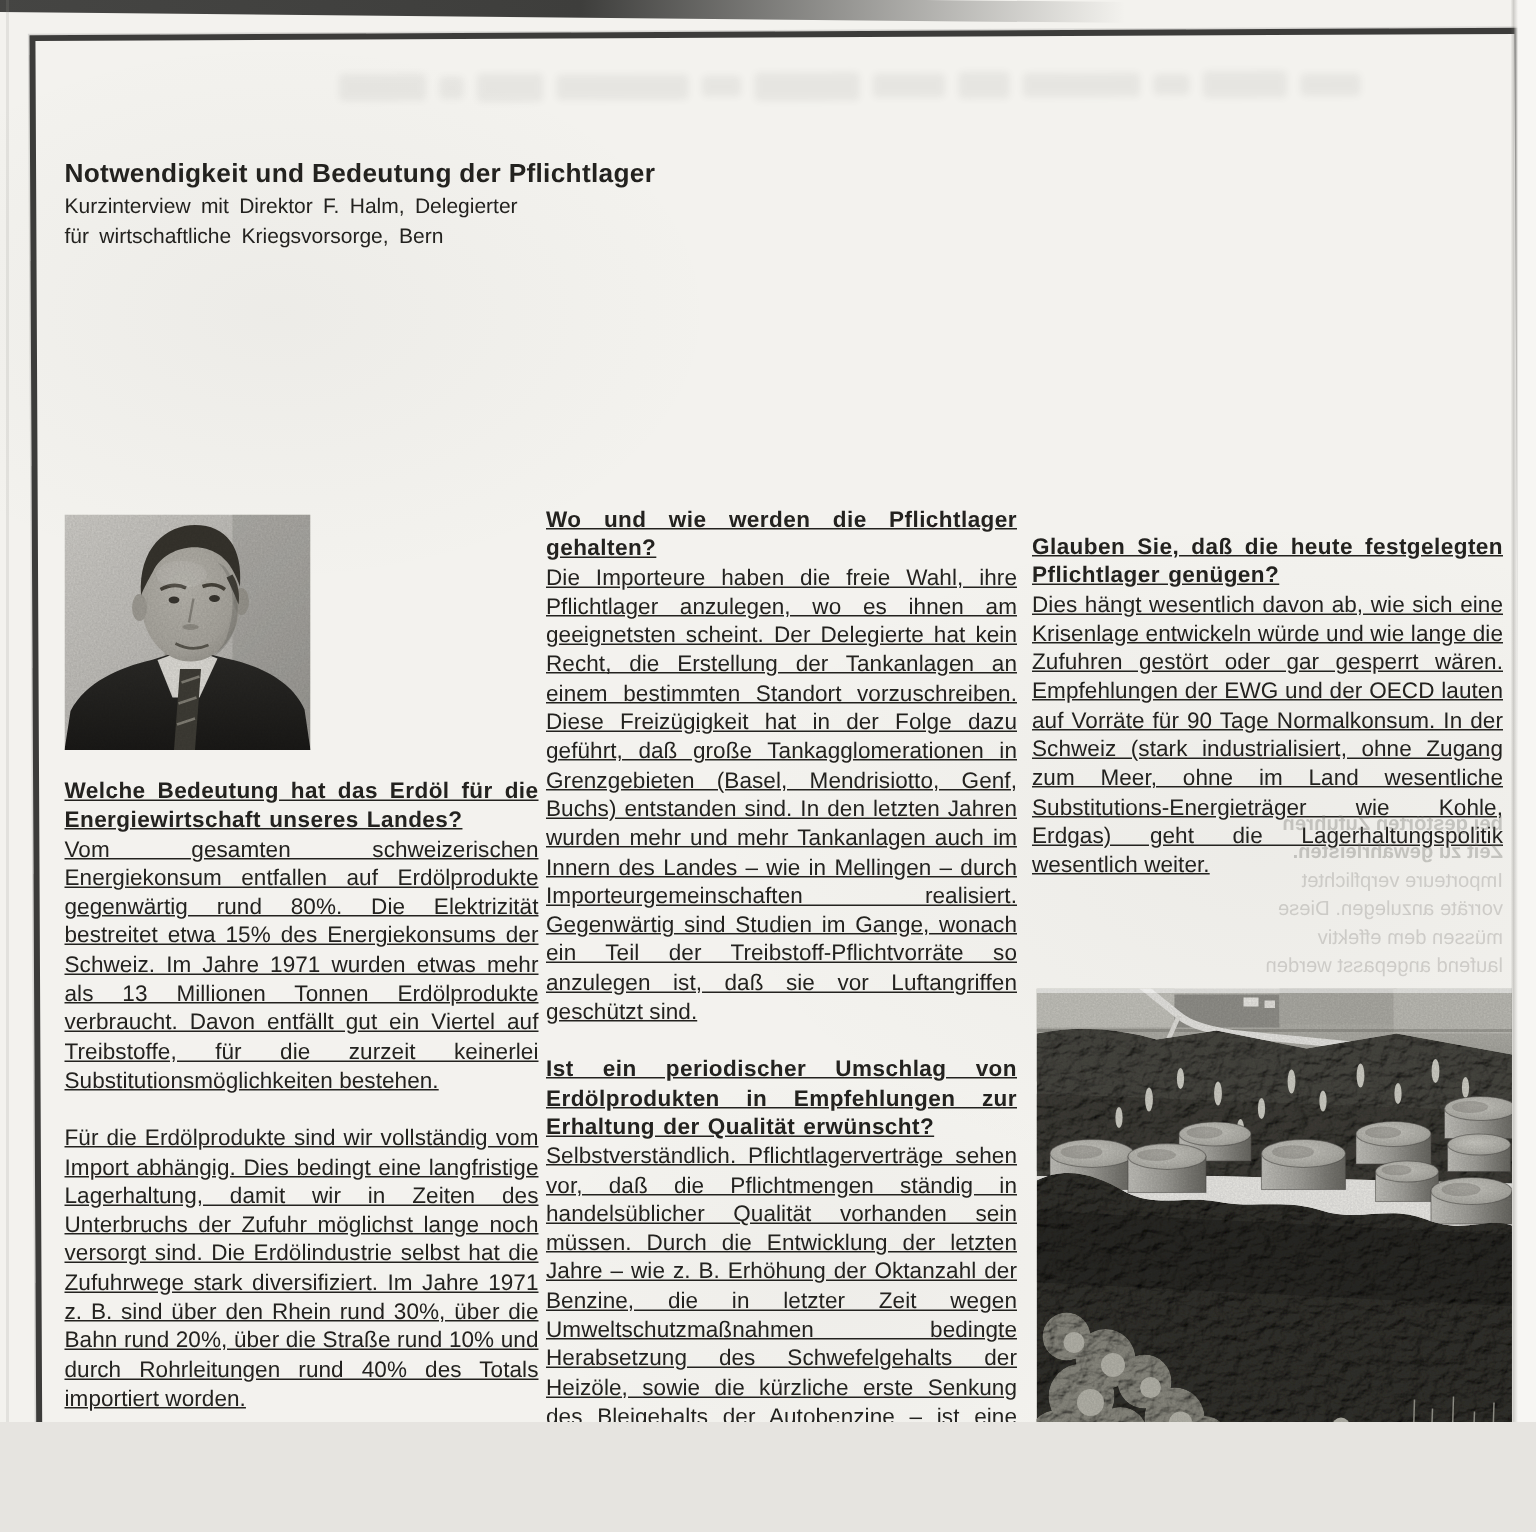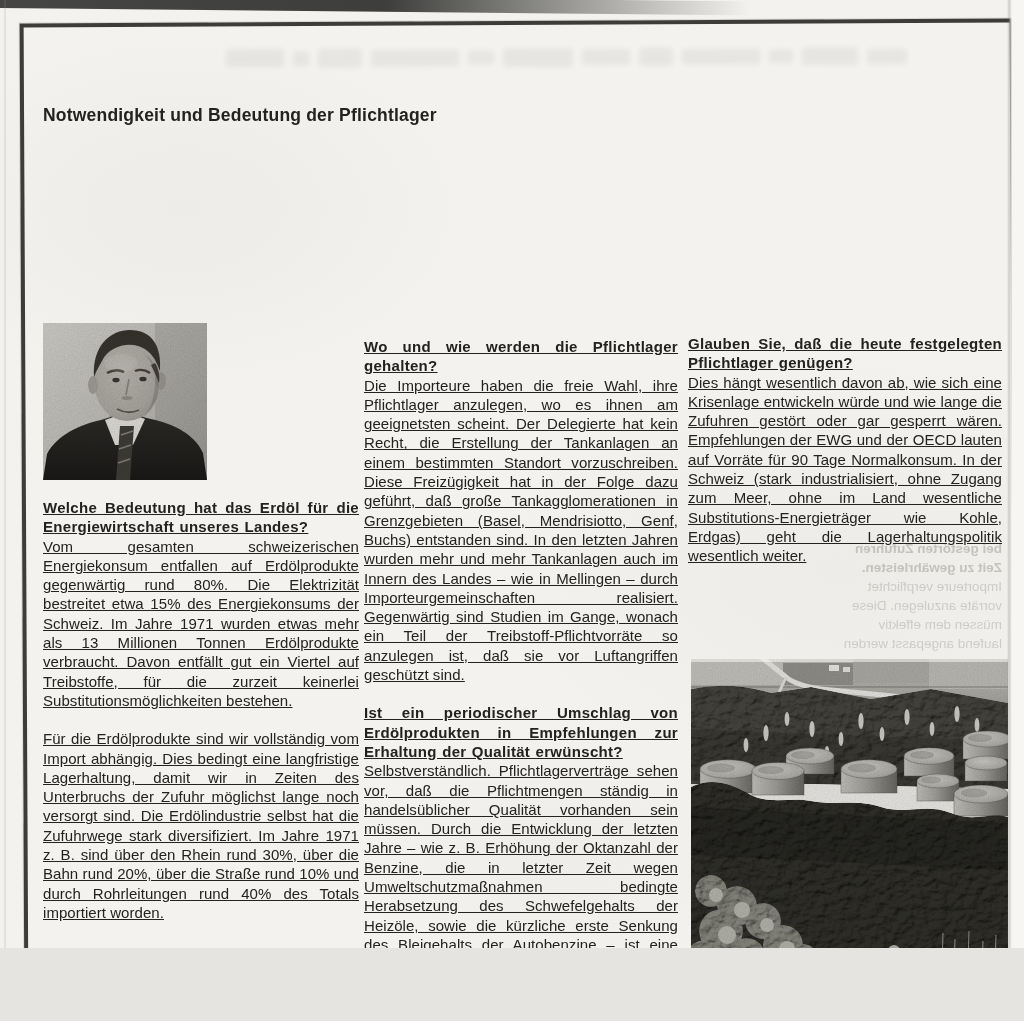--- a/index.html
+++ b/index.html
@@ -39,23 +39,23 @@
     transform:rotate(-.2deg);
   }
   .ghost-row span{background:#4c4c48;border-radius:3px;flex:0 0 auto;}
   .g1{width:58px;height:18px}.g2{width:16px;height:15px}.g3{width:44px;height:19px}
   .g4{width:88px;height:17px}.g5{width:26px;height:14px}.g6{width:70px;height:19px}
   .g7{width:48px;height:16px}.g8{width:34px;height:18px}.g9{width:78px;height:16px}
   .g10{width:24px;height:14px}.g11{width:56px;height:18px}.g12{width:40px;height:15px}
 
   .col{position:absolute;width:316px;font-size:15px;line-height:19.3px;
        text-align:justify;letter-spacing:.05px;text-decoration:underline;}
-  #col1{left:43px;top:323px;}
+  #col1{left:43px;top:343px;}
   #col2{left:364px;top:337px;width:314px;}
-  #col3{left:688px;top:334px;width:314px;}
+  #col3{left:688px;top:355px;width:314px;}
   .q{font-weight:bold;margin:0;letter-spacing:.3px;word-spacing:1px;}
   .a{margin:0 0 19px;}
   .portrait{width:164px;height:157px;margin:0 0 18px;display:block;}
 
   .bleed{position:absolute;left:688px;top:539px;width:314px;pointer-events:none;}
   .bleed div{
     transform:scaleX(-1);color:rgba(112,110,105,.34);filter:blur(.5px);
     font-size:13.5px;line-height:19px;font-weight:bold;white-space:nowrap;
   }
   .bleed .light{font-weight:normal;color:rgba(118,116,111,.28);}
@@ -82,20 +82,24 @@
       <span class="g6"></span>
       <span class="g7"></span>
       <span class="g8"></span>
     <span class="g9"></span>
       <span class="g10"></span>
       <span class="g11"></span>
       <span class="g12"></span>
   </div>
 
   <h1 class="title">Notwendigkeit und Bedeutung der Pflichtlager</h1>
+  <div class="subtitle">
+    <div>Kurzinterview mit Direktor F. Halm, Delegierter</div>
+    <div>für wirtschaftliche Kriegsvorsorge, Bern</div>
+  </div>
 
   <div class="col" id="col1">
     <svg class="portrait" viewBox="0 0 164 157" role="img">
       <defs>
         <linearGradient id="pbg" x1="0" y1="0" x2="1" y2="1">
           <stop offset="0" stop-color="#d7d5d0"></stop>
             <stop offset=".55" stop-color="#c3c1bc"></stop>
             <stop offset="1" stop-color="#aeaca7"></stop>
         </linearGradient>
         <radialGradient id="pface" cx=".42" cy=".38" r=".75">

